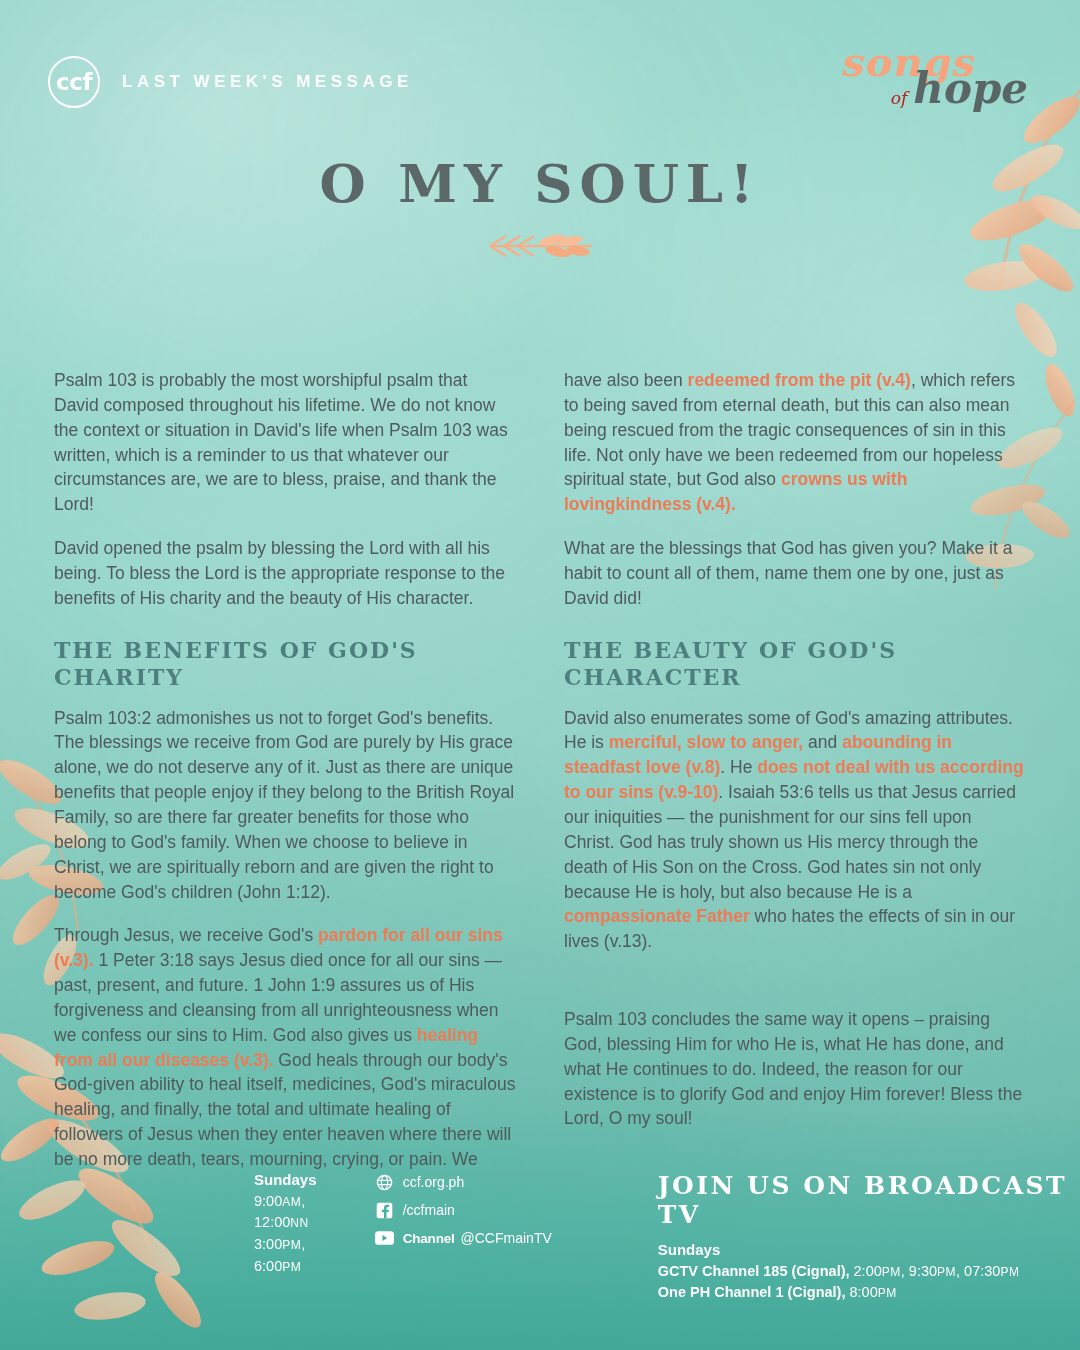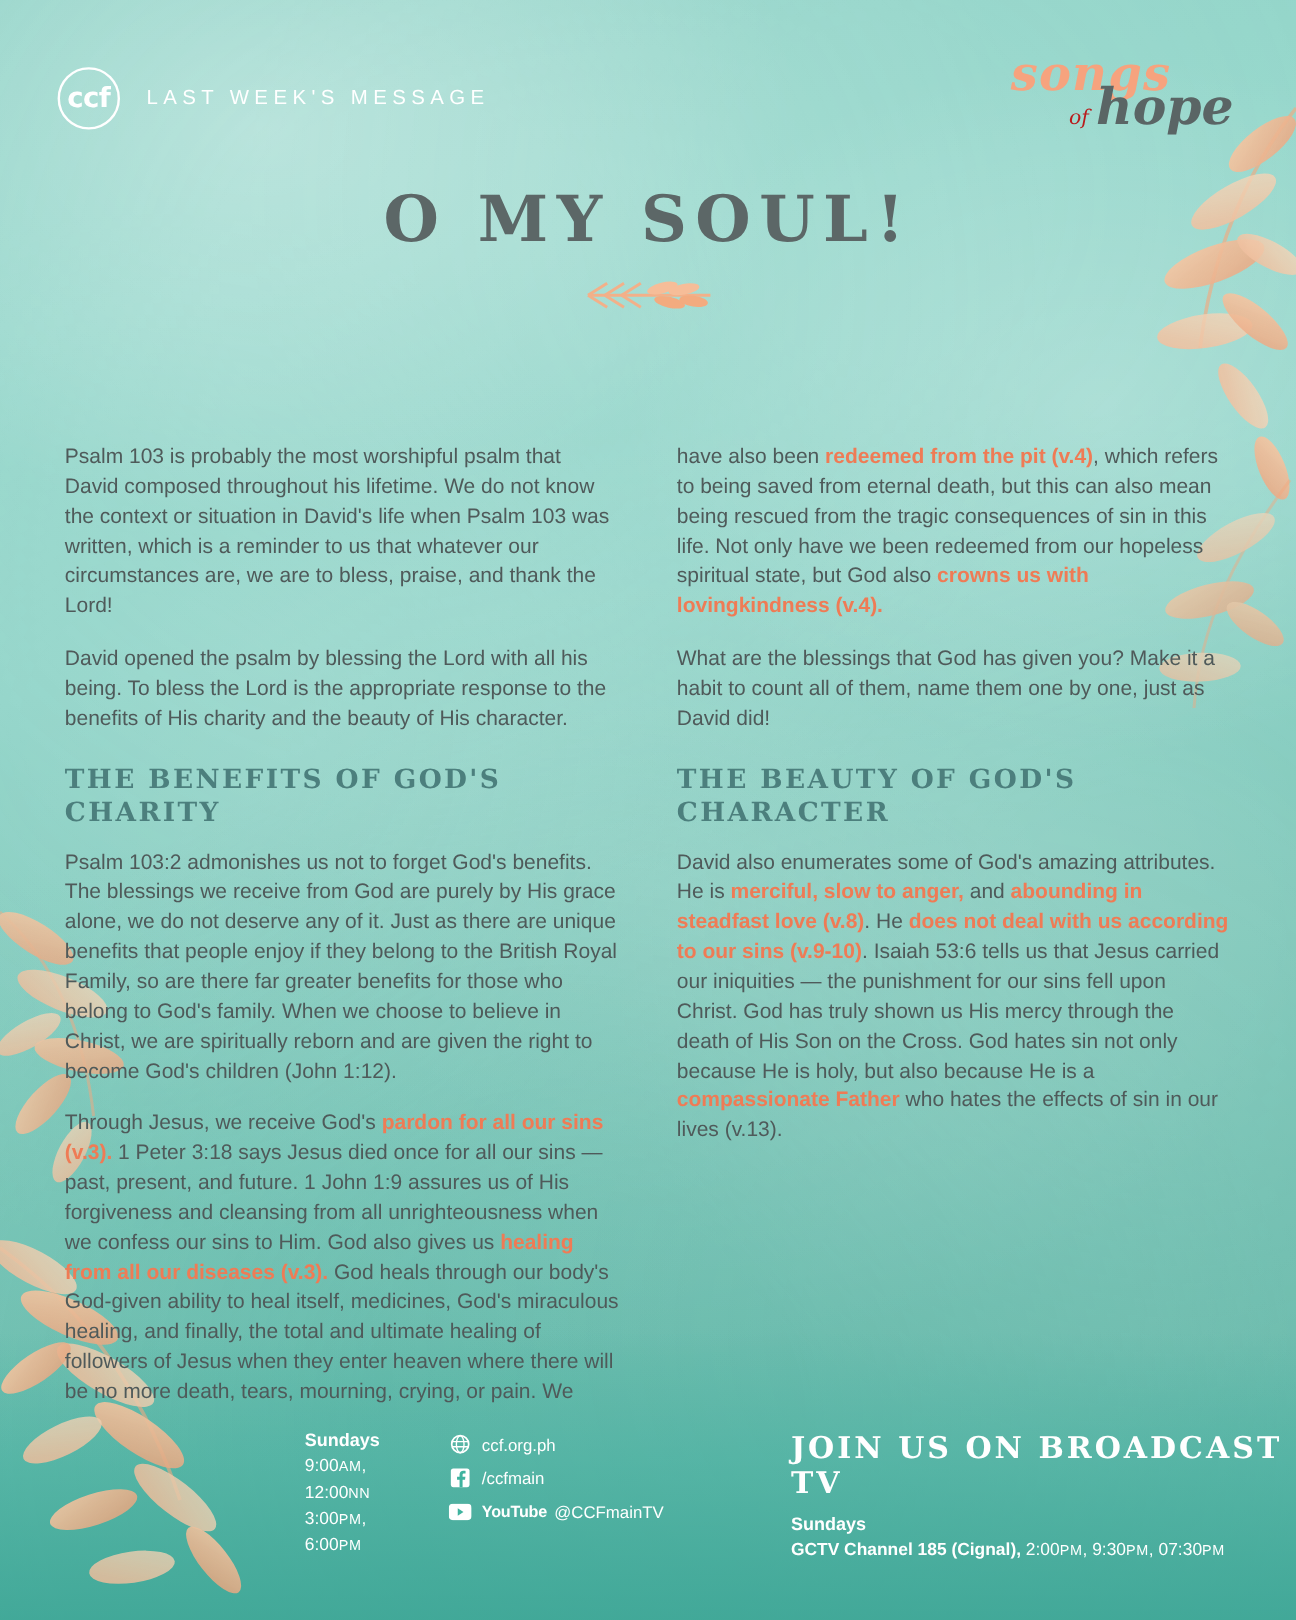--- a/index.html
+++ b/index.html
@@ -50,21 +50,21 @@
   .header { position: absolute; top: 56px; left: 48px; display: flex; align-items: center; gap: 22px; }
   .ccf-logo {
     width: 52px; height: 52px; border-radius: 50%;
     border: 2.5px solid #ffffff;
     display: flex; align-items: center; justify-content: center;
     color: #ffffff; font-size: 23px; font-weight: 700; letter-spacing: -0.5px;
     font-family: "DejaVu Sans", sans-serif;
     text-align: right;
   }
   .header-label {
-    color: #ffffff; font-size: 17px; letter-spacing: 4.5px; font-weight: 400;
+    color: #ffffff; font-size: 17px; letter-spacing: 4.5px; font-weight: 700;
   }
 
   .songs-of-hope { position: absolute; top: 42px; right: 52px; text-align: right; }
   .soh-songs {
     font-family: "DejaVu Serif", serif; font-style: italic; font-weight: 700;
     font-size: 40px; color: #f6a37e; line-height: 1; letter-spacing: 1px;
     display: block; margin-right: 52px;
   }
   .soh-row { display: flex; align-items: flex-end; justify-content: flex-end; gap: 6px; margin-top: -12px; }
   .soh-of { font-family: "DejaVu Serif", serif; font-style: italic; font-size: 17px; color: #b91c1c; }
@@ -232,20 +232,21 @@
       <p>Psalm 103:2 admonishes us not to forget God's benefits. The blessings we receive from God are purely by His grace alone, we do not deserve any of it. Just as there are unique benefits that people enjoy if they belong to the British Royal Family, so are there far greater benefits for those who belong to God's family. When we choose to believe in Christ, we are spiritually reborn and are given the right to become God's children (John 1:12).</p>
       <p><span>Through Jesus, we receive God's </span><span class="hl">pardon for all our sins (v.3).</span><span> 1 Peter 3:18 says Jesus died once for all our sins — past, present, and future. 1 John 1:9 assures us of His forgiveness and cleansing from all unrighteousness when we confess our sins to Him. God also gives us </span><span class="hl">healing from all our diseases (v.3).</span><span> God heals through our body's God-given ability to heal itself, medicines, God's miraculous healing, and finally, the total and ultimate healing of followers of Jesus when they enter heaven where there will be no more death, tears, mourning, crying, or pain. We</span></p>
     </div>
 
     <div class="col">
       <p><span>have also been </span><span class="hl">redeemed from the pit (v.4)</span><span>, which refers to being saved from eternal death, but this can also mean being rescued from the tragic consequences of sin in this life. Not only have we been redeemed from our hopeless spiritual state, but God also </span><span class="hl">crowns us with lovingkindness (v.4).</span></p>
       <p>What are the blessings that God has given you? Make it a habit to count all of them, name them one by one, just as David did!</p>
       <div class="section-head">THE BEAUTY OF GOD'S CHARACTER</div>
       <p><span>David also enumerates some of God's amazing attributes. He is </span><span class="hl">merciful, slow to anger,</span><span> and </span><span class="hl">abounding in steadfast love (v.8)</span><span>. He </span><span class="hl">does not deal with us according to our sins (v.9-10)</span><span>. Isaiah 53:6 tells us that Jesus carried our iniquities — the punishment for our sins fell upon Christ. God has truly shown us His mercy through the death of His Son on the Cross. God hates sin not only because He is holy, but also because He is a </span><span class="hl">compassionate Father</span><span> who hates the effects of sin in our lives (v.13).</span></p>
       <div class="spacer-block"></div>
+      <p>Psalm 103 concludes the same way it opens – praising God, blessing Him for who He is, what He has done, and what He continues to do. Indeed, the reason for our existence is to glorify God and enjoy Him forever! Bless the Lord, O my soul!</p>
     </div>
   </div>
 
   <div class="footer">
     <div class="footer-inner">
 
       <div>
         <div class="online-cols">
           <div>
             <div class="foot-sub">Sundays</div>
@@ -278,32 +279,35 @@
               <span>/ccfmain</span>
             </div>
             <div class="social-row">
               <span class="ic">
                 <svg width="19" height="14" viewBox="0 0 28 20">
                     <rect x="0" y="0" width="28" height="20" rx="5" fill="#ffffff"></rect>
                     <path d="M11 5.5l7 4.5-7 4.5z" fill="#3fb39f"></path>
                   </svg>
               </span>
               <span class="yt-wrap">
-                <span class="yt-word">YouTube</span>
+                <span class="yt-word">Channel</span>
                 <span>@CCFmainTV</span>
               </span>
             </div>
           </div>
         </div>
       </div>
 
       <div>
         <div class="foot-title">JOIN US ON BROADCAST TV</div>
         <div class="foot-sub">Sundays</div>
         <div class="foot-line">
           <b>GCTV Channel 185 (Cignal),</b><span> 2:00</span><span class="small-caps">PM</span><span>, 9:30</span><span class="small-caps">PM</span><span>, 07:30</span><span class="small-caps">PM</span>
         </div>
+        <div class="foot-line">
+          <b>One PH Channel 1 (Cignal),</b><span> 8:00</span><span class="small-caps">PM</span>
+        </div>
       </div>
 
     </div>
   </div>
 
 </div>
 
 </body></html>

